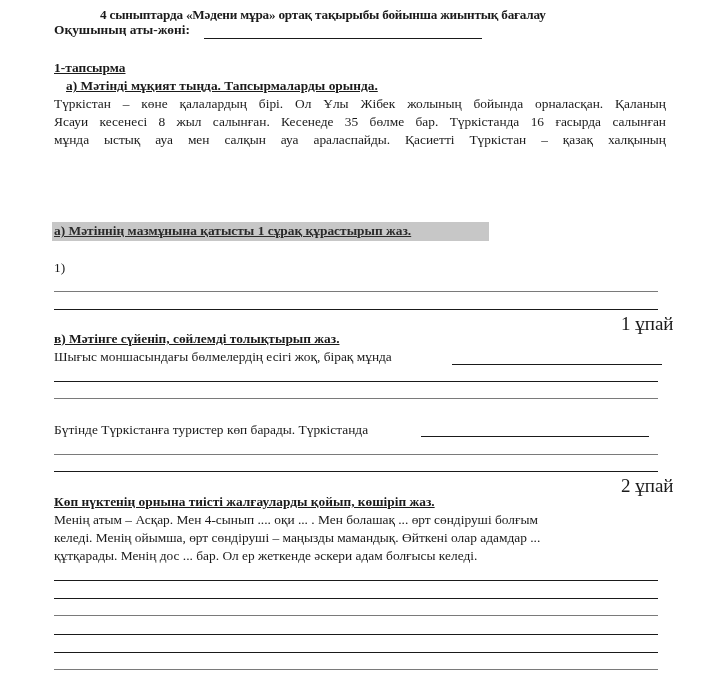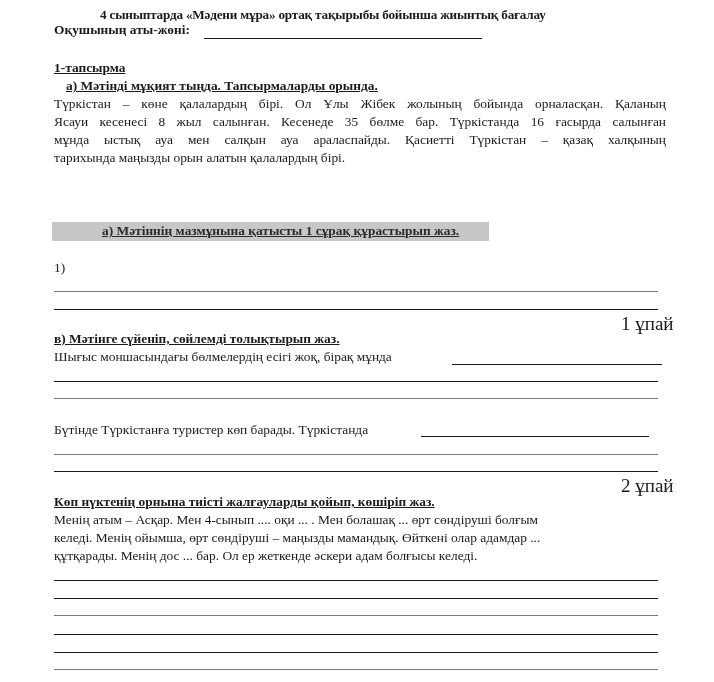--- a/index.html
+++ b/index.html
@@ -63,21 +63,20 @@
       left: 52px;
       top: 222px;
       width: 437px;
       height: 19px;
       background: #c7c7c7;
     }
     .highlight-text {
       left: 54px;
       top: 222px;
       color: #2a2a2a;
-      margin-left: 48px;
     }
     .rule {
       position: absolute;
       left: 54px;
       width: 604px;
       height: 0;
     }
     .rule.dark { border-bottom: 1.3px solid #1a1a1a; }
     .rule.grey { border-bottom: 1.6px solid #7a7a7a; }
     .points { font-size: 19px; white-space: nowrap; }
@@ -94,21 +93,20 @@
 <div class="abs name-row">Оқушының аты-жөні:</div>
 <div class="abs name-line"></div>
 
 <div class="abs txt bold section-head">1-тапсырма</div>
 <div class="abs txt bold task-a">а) Мәтінді мұқият тыңда. Тапсырмаларды  орында.</div>
 
 <div class="abs para">
   <span class="line">Түркістан – көне қалалардың бірі. Ол Ұлы Жібек жолының бойында орналасқан. Қаланың</span>
   <span class="line">Ясауи кесенесі 8 жыл салынған. Кесенеде 35 бөлме бар. Түркістанда 16 ғасырда салынған</span>
   <span class="line">мұнда ыстық ауа мен салқын ауа араласпайды. Қасиетті Түркістан – қазақ халқының</span>
-  <span class="line last">тарихында маңызды орын алатын қалалардың бірі.</span>
 </div>
 
 <div class="abs highlight"></div>
 <div class="abs txt bold highlight-text">а) Мәтіннің  мазмұнына қатысты 1 сұрақ құрастырып жаз.</div>
 
 <div class="abs txt" style="left:54px; top:259px;">1)</div>
 <div class="rule grey" style="top:291px;"></div>
 <div class="rule dark" style="top:309px;"></div>
 <div class="abs points" style="left:621px; top:313px;">1 ұпай</div>
 

